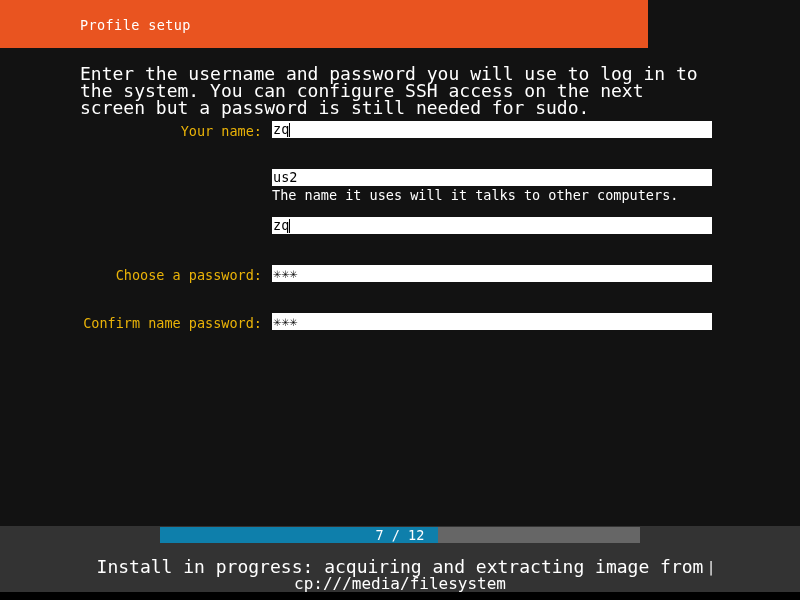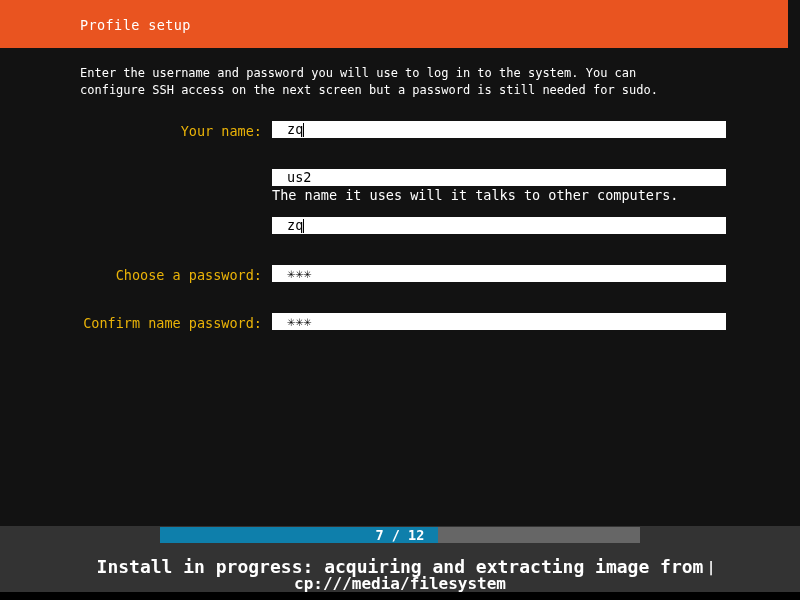--- a/index.html
+++ b/index.html
@@ -20,21 +20,21 @@
     background: #121212;
     color: #ffffff;
     font-size: 13.5px;
     line-height: 16px;
   }
 
   
   #header {
     position: absolute;
     left: 0; top: 0;
-    width: 788px;
+    width: 648px;
     height: 48px;
     background: #e95420;
   }
   #header-title {
     position: absolute;
     left: 80px;
     top: 17px;
     font-size: 13.5px;
     letter-spacing: 0.4px;
     color: #ffffff;
@@ -49,21 +49,21 @@
     height: 478px;
     background: #121212;
   }
 
   #intro {
     position: absolute;
     left: 80px;
     top: 17px;
     width: 620px;
     white-space: pre-wrap;
-    font-size: 12px;
+    font-size: 18px;
     line-height: 17px;
     color: #ffffff;
   }
 
   
   #form {
     position: absolute;
     left: 0;
     top: 73px;
     width: 800px;
@@ -87,21 +87,20 @@
     left: 272px;
     top: 0px;
     width: 440px;
     height: 17px;
     background: #ffffff;
     color: #000000;
     font-size: 13.5px;
     line-height: 17px;
     white-space: pre;
     overflow: hidden;
-    padding-left: 14px;
   }
   .field-value {
     display: inline-block;
     padding-left: 1px;
     color: #000000;
     white-space: pre;
   }
   .caret {
     display: inline-block;
     width: 1px;
@@ -156,21 +155,20 @@
   }
 
   
   #footer {
     position: absolute;
     left: 0;
     top: 526px;
     width: 800px;
     height: 66px;
     background: #333333;
-    font-weight: bold;
   }
   #progress-track {
     position: absolute;
     left: 160px;
     top: 1px;
     width: 480px;
     height: 16px;
     background: #666666;
   }
   #progress-fill {

